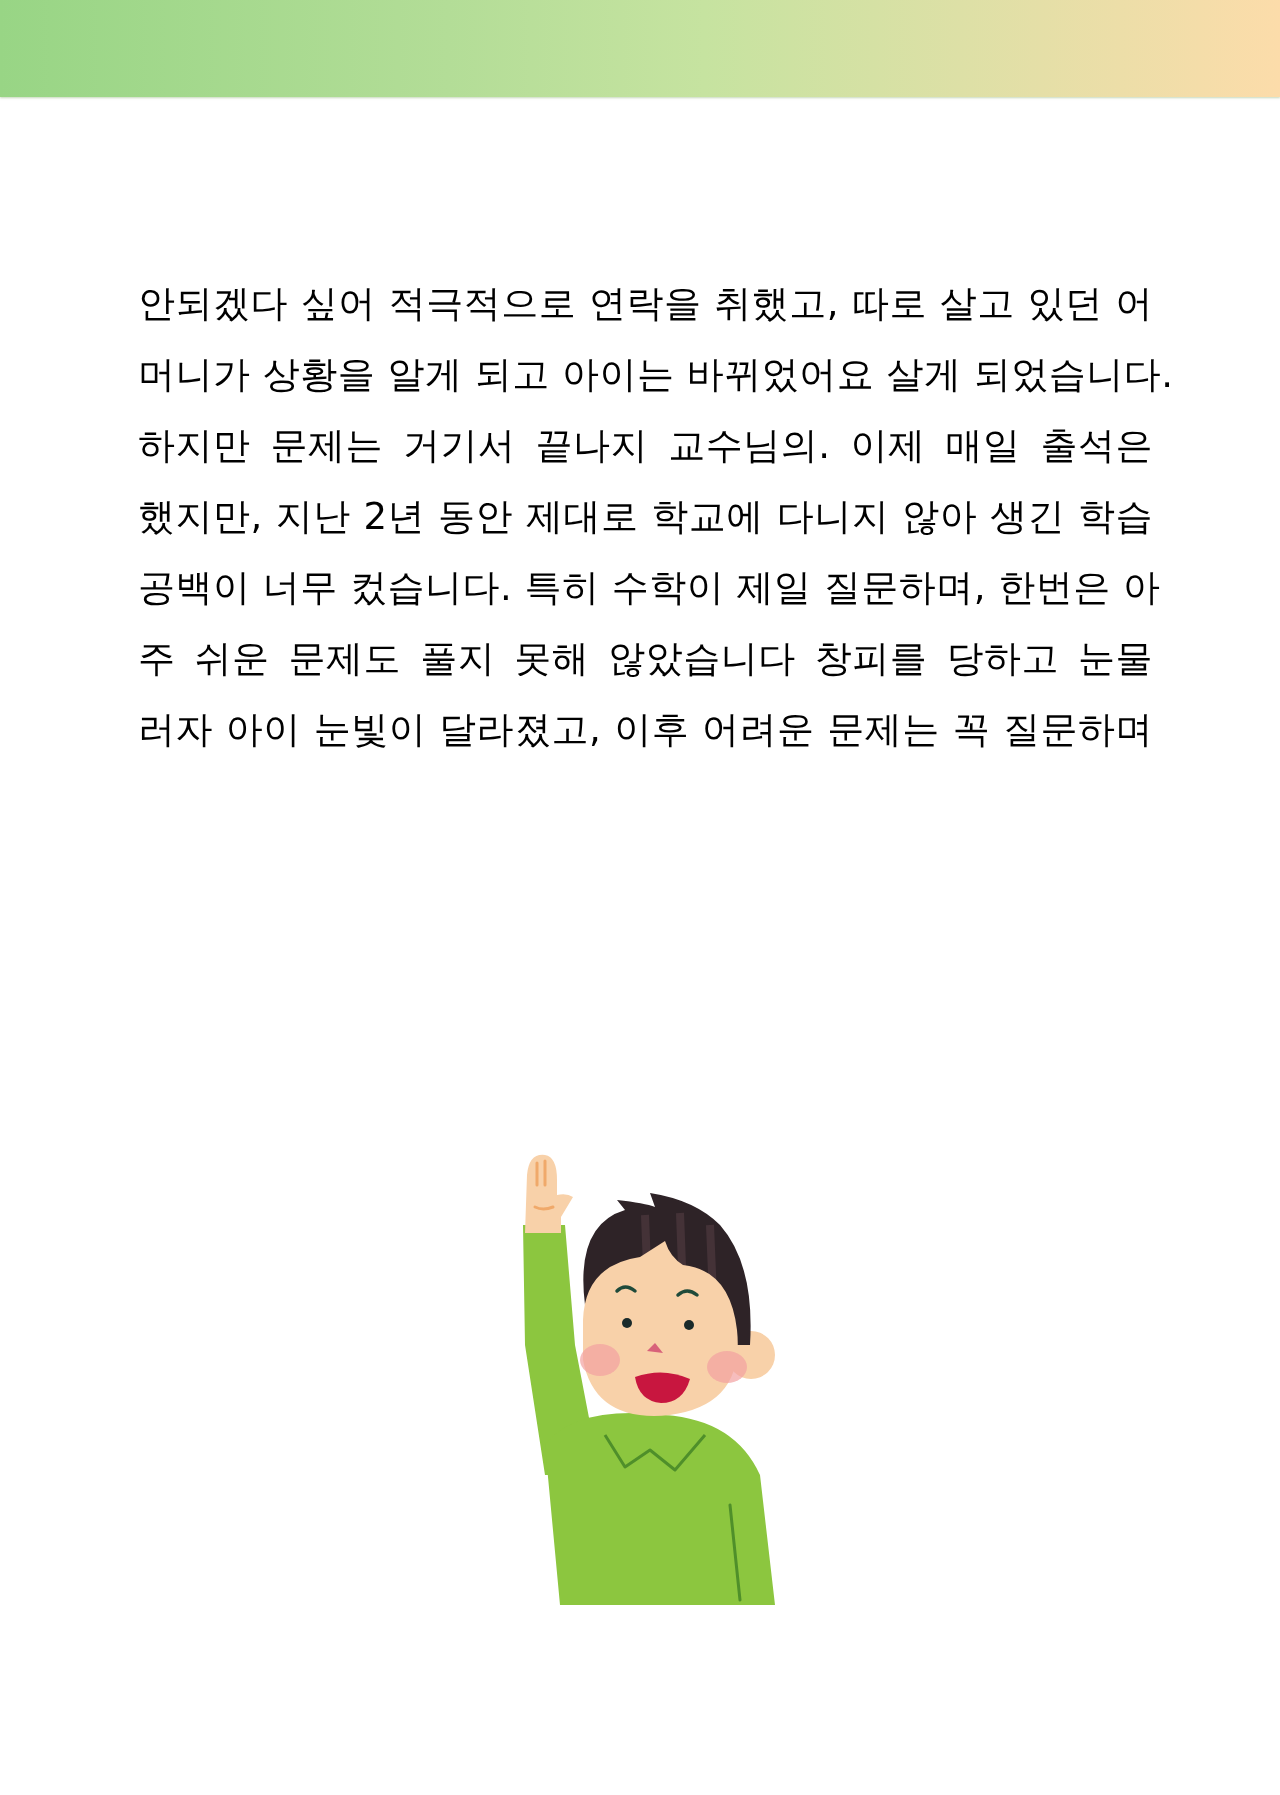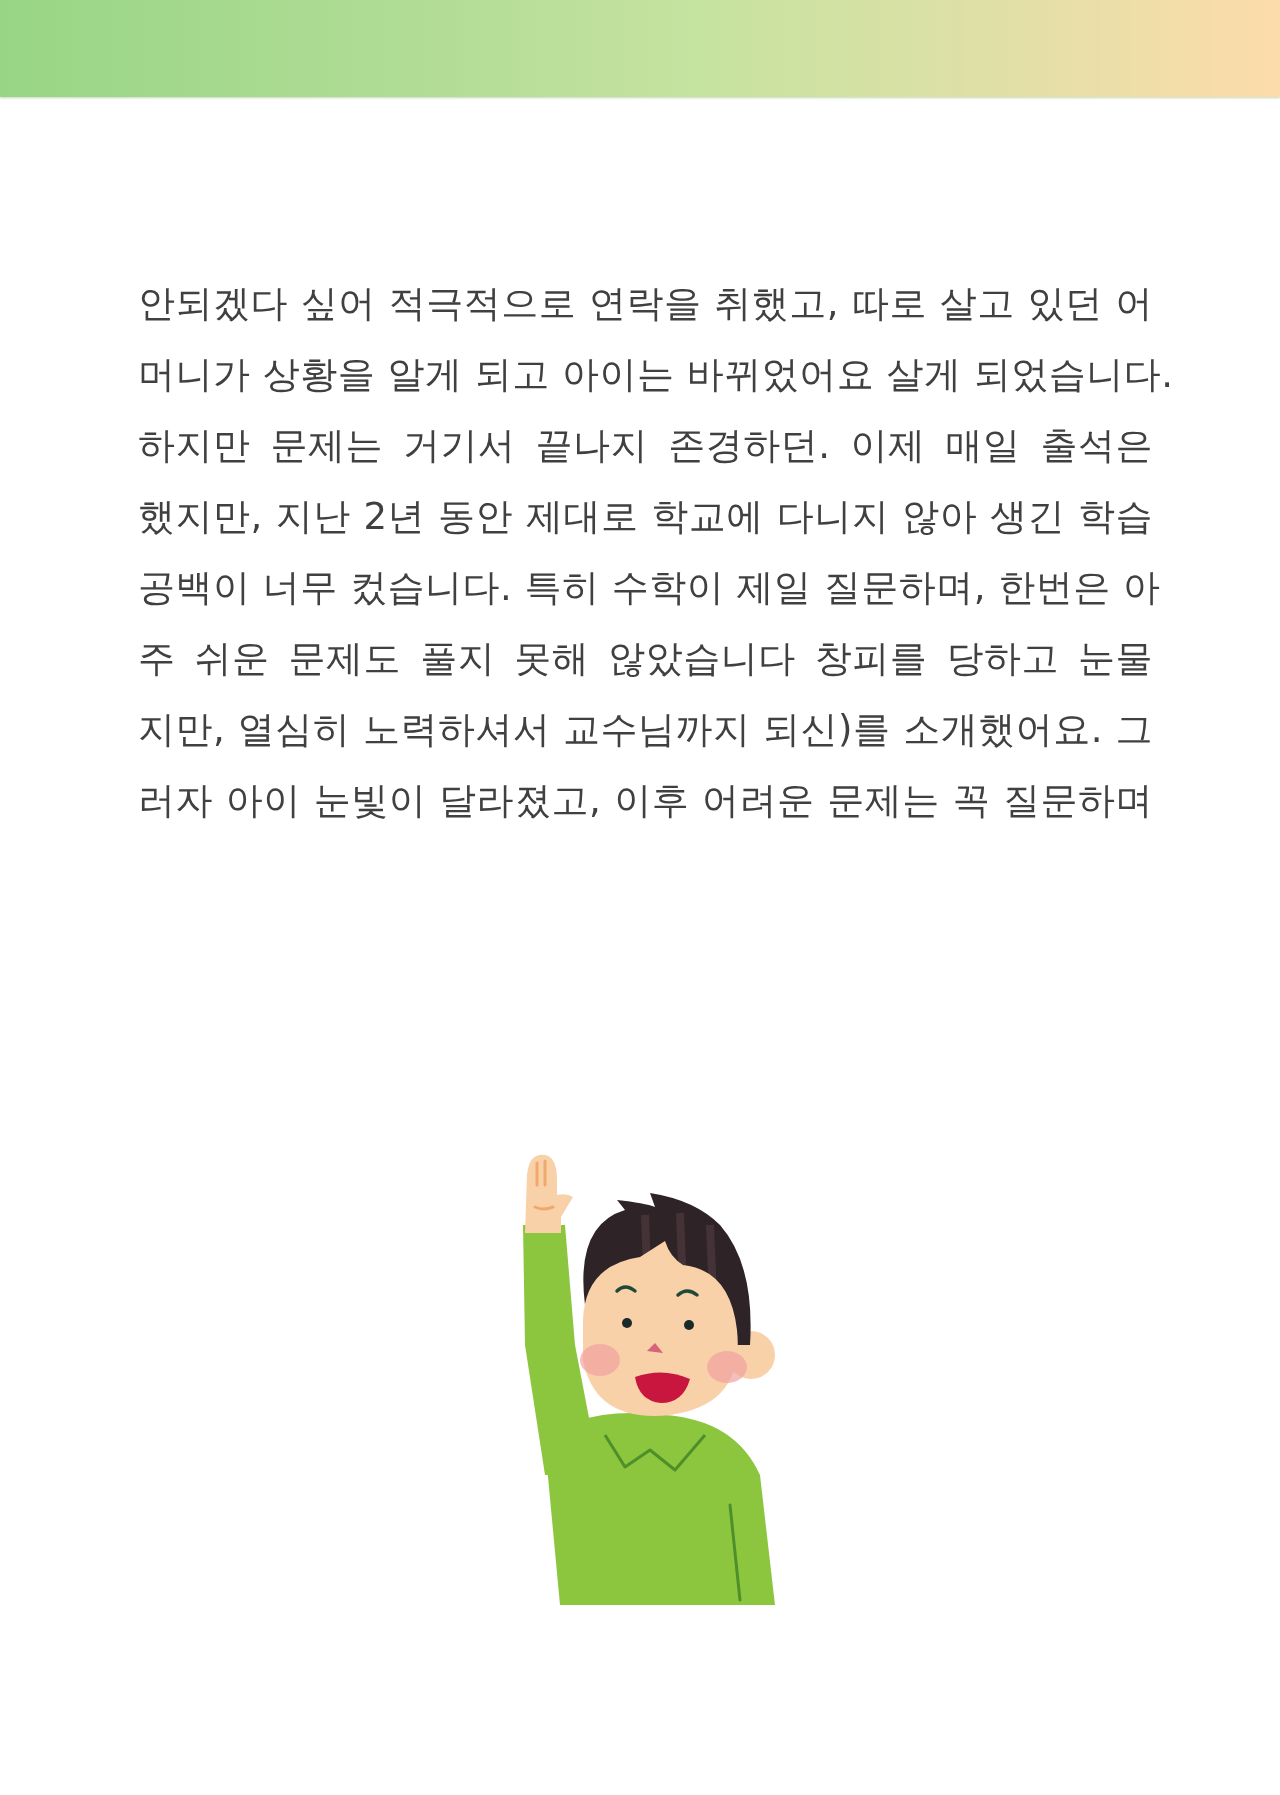--- a/index.html
+++ b/index.html
@@ -9,41 +9,40 @@
   }
   .header-band {
     position: absolute; left: 0; top: 0; width: 1280px; height: 97px;
     background: linear-gradient(90deg, #98d585 0%, #b3dd97 35%, #c6e3a0 55%, #dde0a6 75%, #fcdcaa 100%);
     box-shadow: 0 1px 2px rgba(160,190,140,0.6);
   }
   .body-text {
     position: absolute; left: 138px; top: 268px; width: 1015px;
   }
   .line {
-    height: 71px; line-height: 71px; font-size: 37px; color: #404040;
+    height: 71px; line-height: 71px; font-size: 37px; color: #000000;
     white-space: nowrap; text-align: justify; text-align-last: justify; letter-spacing: 0.5px;
   }
   .line.last { text-align-last: left; }
   .illustration {
     position: absolute; left: 505px; top: 1145px; width: 275px; height: 460px;
   }
 </style>
 </head>
 <body>
 
 <div class="header-band"></div>
 
 <div class="body-text">
   <div class="line"> 안되겠다 싶어 적극적으로 연락을 취했고, 따로 살고 있던 어</div>
   <div class="line">머니가 상황을 알게 되고 아이는 바뀌었어요 살게 되었습니다.</div>
-  <div class="line">하지만 문제는 거기서 끝나지 존경하던. 이제 매일 출석은</div>
+  <div class="line">하지만 문제는 거기서 끝나지 교수님의. 이제 매일 출석은</div>
   <div class="line">했지만, 지난 2년 동안 제대로 학교에 다니지 않아 생긴 학습</div>
   <div class="line">공백이 너무 컸습니다. 특히 수학이 제일 질문하며, 한번은 아</div>
   <div class="line">주 쉬운 문제도 풀지 못해 않았습니다 창피를 당하고 눈물</div>
-  <div class="line">지만, 열심히 노력하셔서 교수님까지 되신)를 소개했어요. 그</div>
   <div class="line">러자 아이 눈빛이 달라졌고, 이후 어려운 문제는 꼭 질문하며</div>
 </div>
 
 <div class="illustration">
   <svg width="275" height="460" viewBox="0 0 275 460" xmlns="http://www.w3.org/2000/svg">
 
     <path d="M18 80 L60 80 L70 200 L95 330 L40 330 L20 200 Z" fill="#8cc63f"></path>
 
     <path d="M22 30 Q24 8 40 10 Q52 12 52 35 L52 50 Q62 48 68 52 Q62 62 56 72 L56 88 L20 88 Z" fill="#f8d1a9"></path>
     <path d="M32 18 L32 40 M40 16 L40 40" stroke="#f0a96a" stroke-width="3" stroke-linecap="round"></path>

